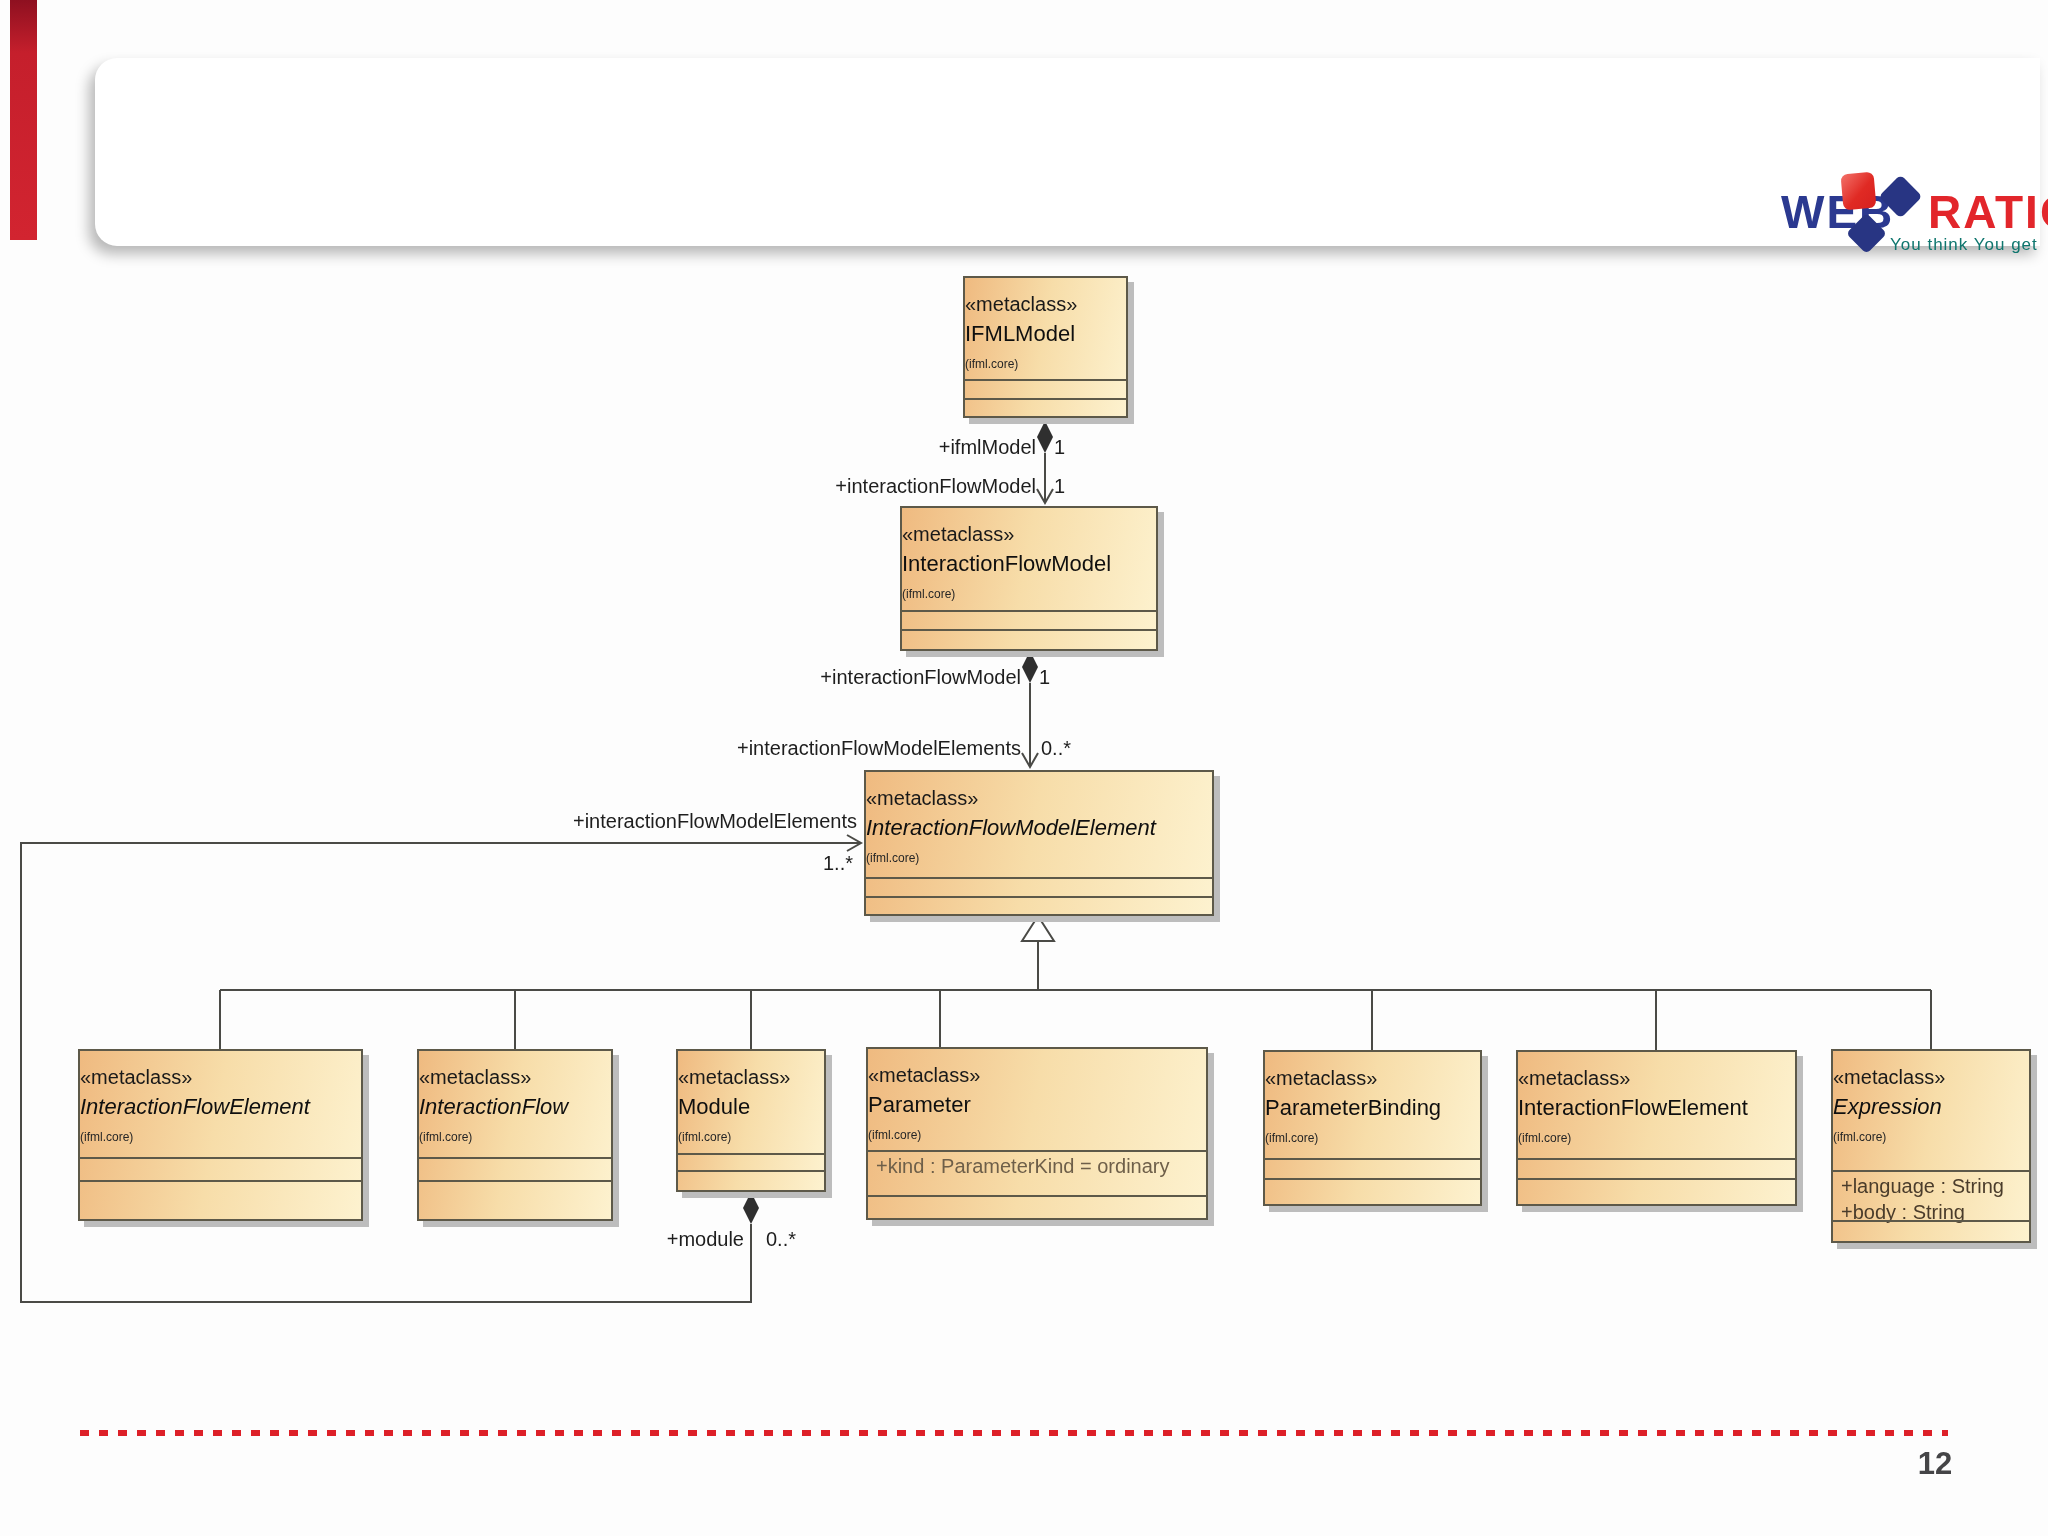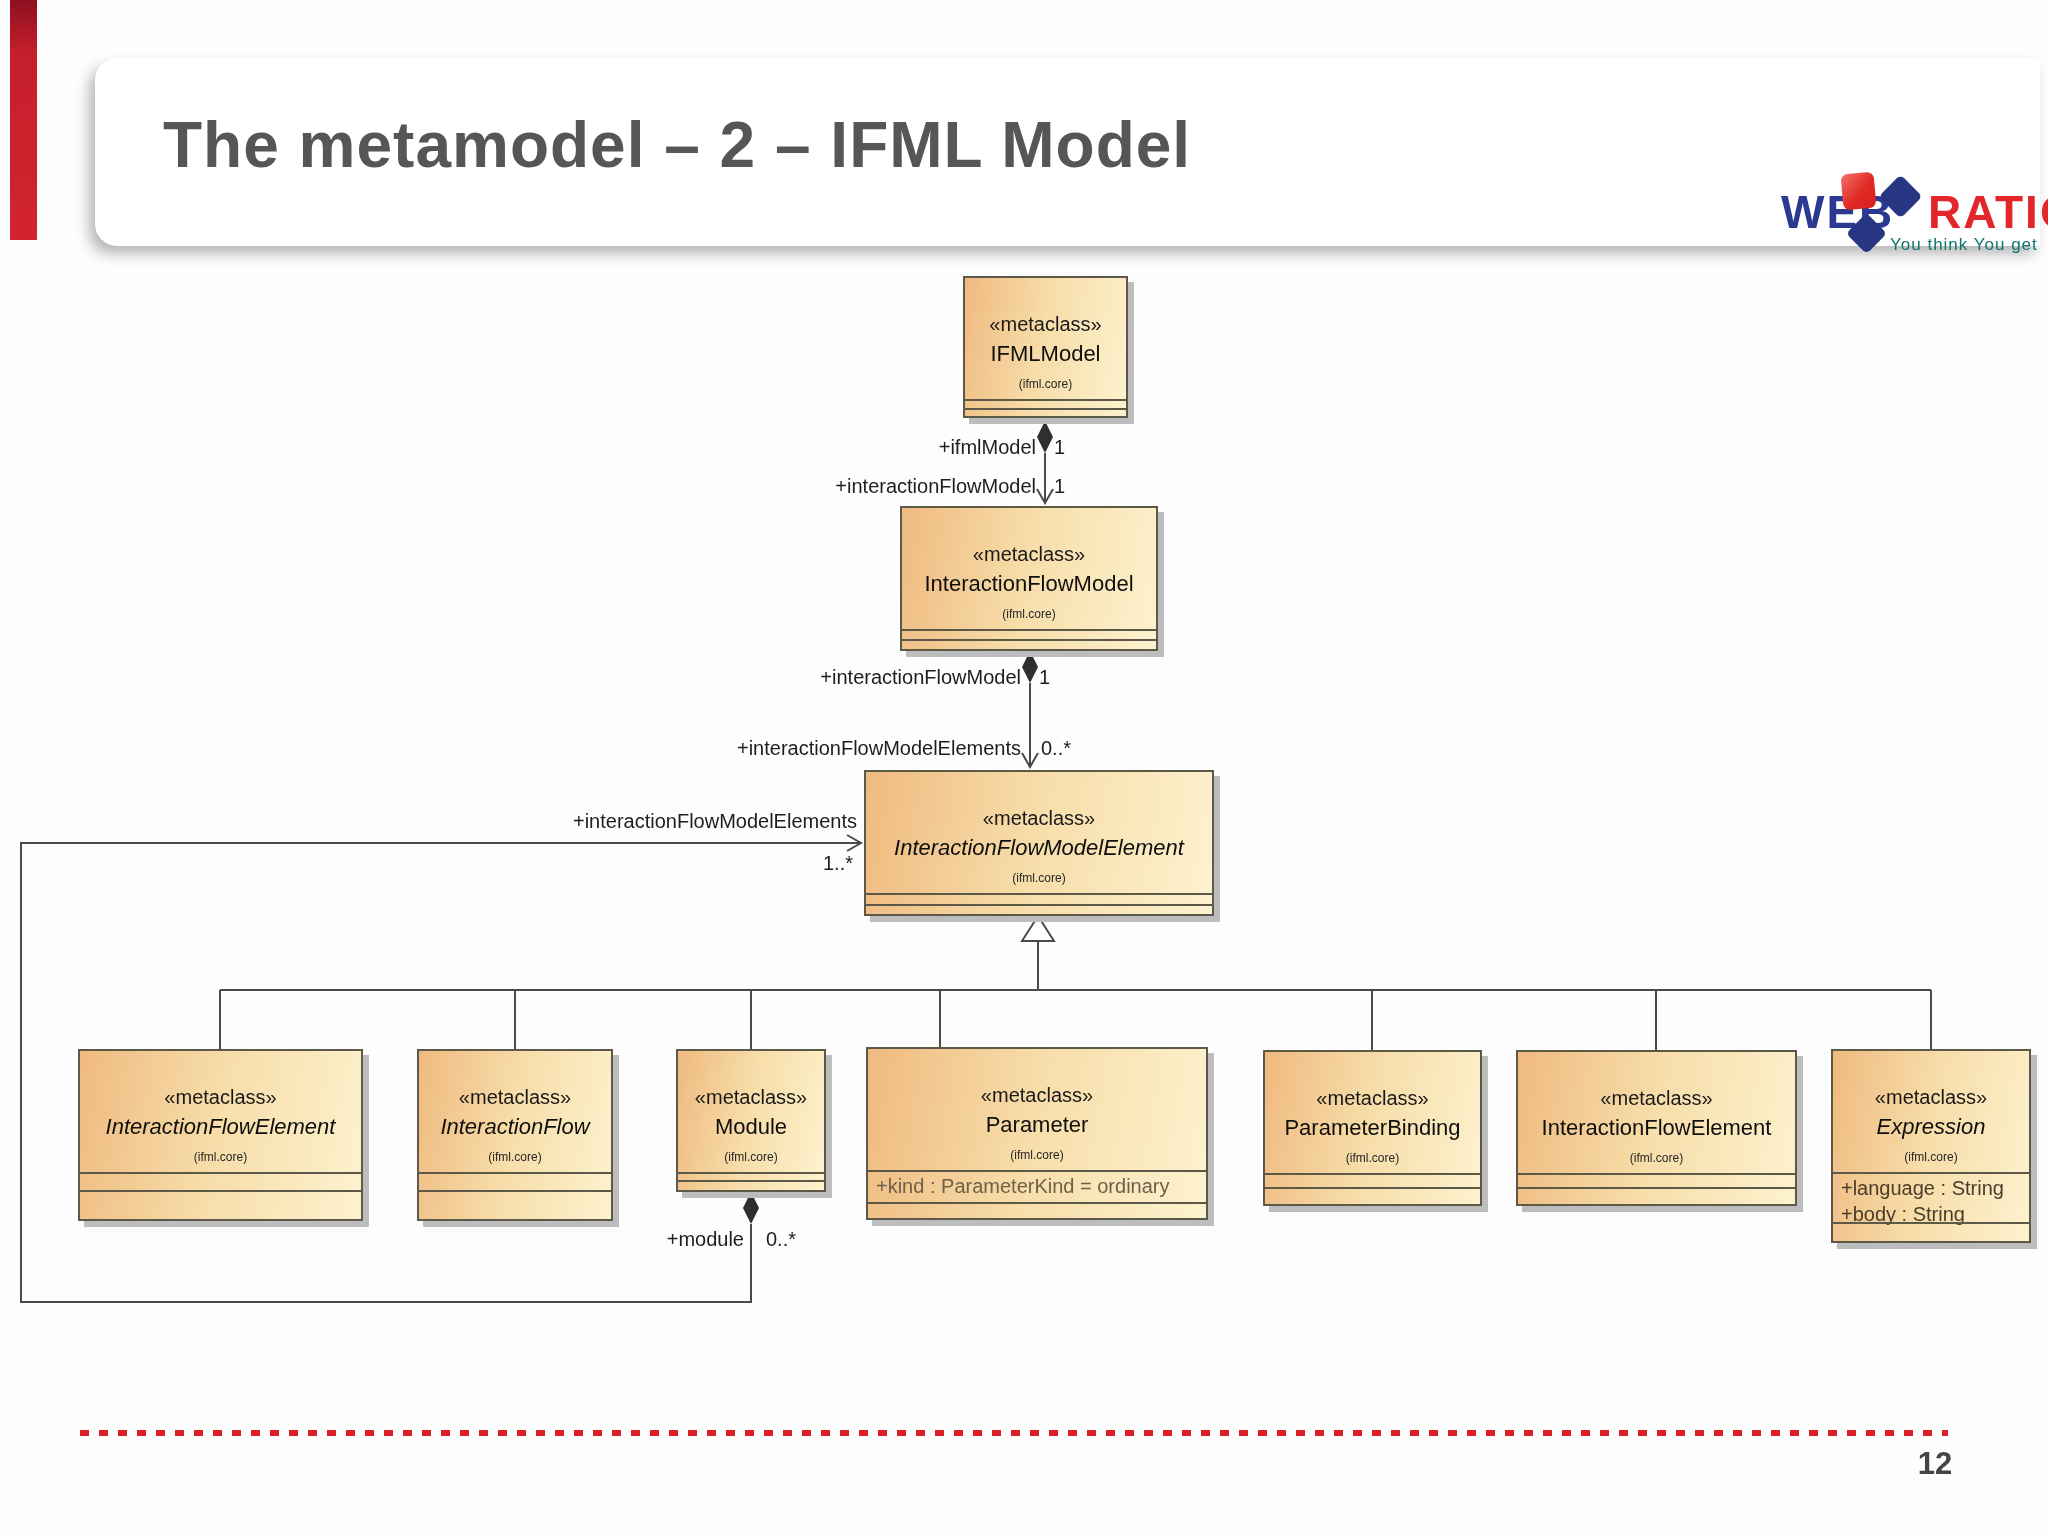--- a/index.html
+++ b/index.html
@@ -35,21 +35,21 @@
     background:#283583;transform:rotate(45deg);}
   .logo-tagline{position:absolute;left:240px;top:142px;font-size:17px;color:#0f766e;letter-spacing:1px;}
 
   
   .uml-class{
     position:absolute;display:flex;flex-direction:column;box-sizing:border-box;
     background:linear-gradient(100deg,#efba80 0%,#f7dda9 48%,#fdf2cf 100%);
     border:2px solid #5d5949;
     box-shadow:6px 6px 0 #bdbdbd;
   }
-  .uml-header{flex:1;text-align:center;padding-top:11px;line-height:30px;margin-top:20px;}
+  .uml-header{flex:1;text-align:left;padding-top:11px;line-height:30px;}
   .stereotype{font-size:20px;color:#191919;}
   .cls-name{font-size:22px;font-weight:normal;color:#0f0f0f;}
   .cls-name.italic{font-style:italic;}
   .pkg{font-size:12px;color:#262626;}
   .cmp{border-top:2px solid #5d5949;box-sizing:border-box;}
   .attr-line{font-size:20px;text-align:left;padding:3px 8px 0 8px;white-space:nowrap;}
   .attr-muted{color:#6e5f49;}
   .attr-dark{color:#4a3c2b;}
 
   
@@ -65,21 +65,20 @@
   }
   .page-number{position:absolute;left:1900px;top:1446px;width:70px;text-align:center;
     font-size:31px;font-weight:bold;color:#454547;}
 </style>
 </head>
 <body>
 
 <div class="accent-bar"></div>
 
 <div class="title-card">
-  <div class="page-title">The metamodel – 2 – IFML Model</div>
   <div class="logo">
     <span class="logo-web">WEB</span>
     <span class="sq-red"></span>
     <span class="sq-navy1"></span>
     <span class="sq-navy2"></span>
     <span class="logo-ratio">RATIO</span>
 
     <span class="logo-tagline">You think You get</span>
   </div>
 </div>

